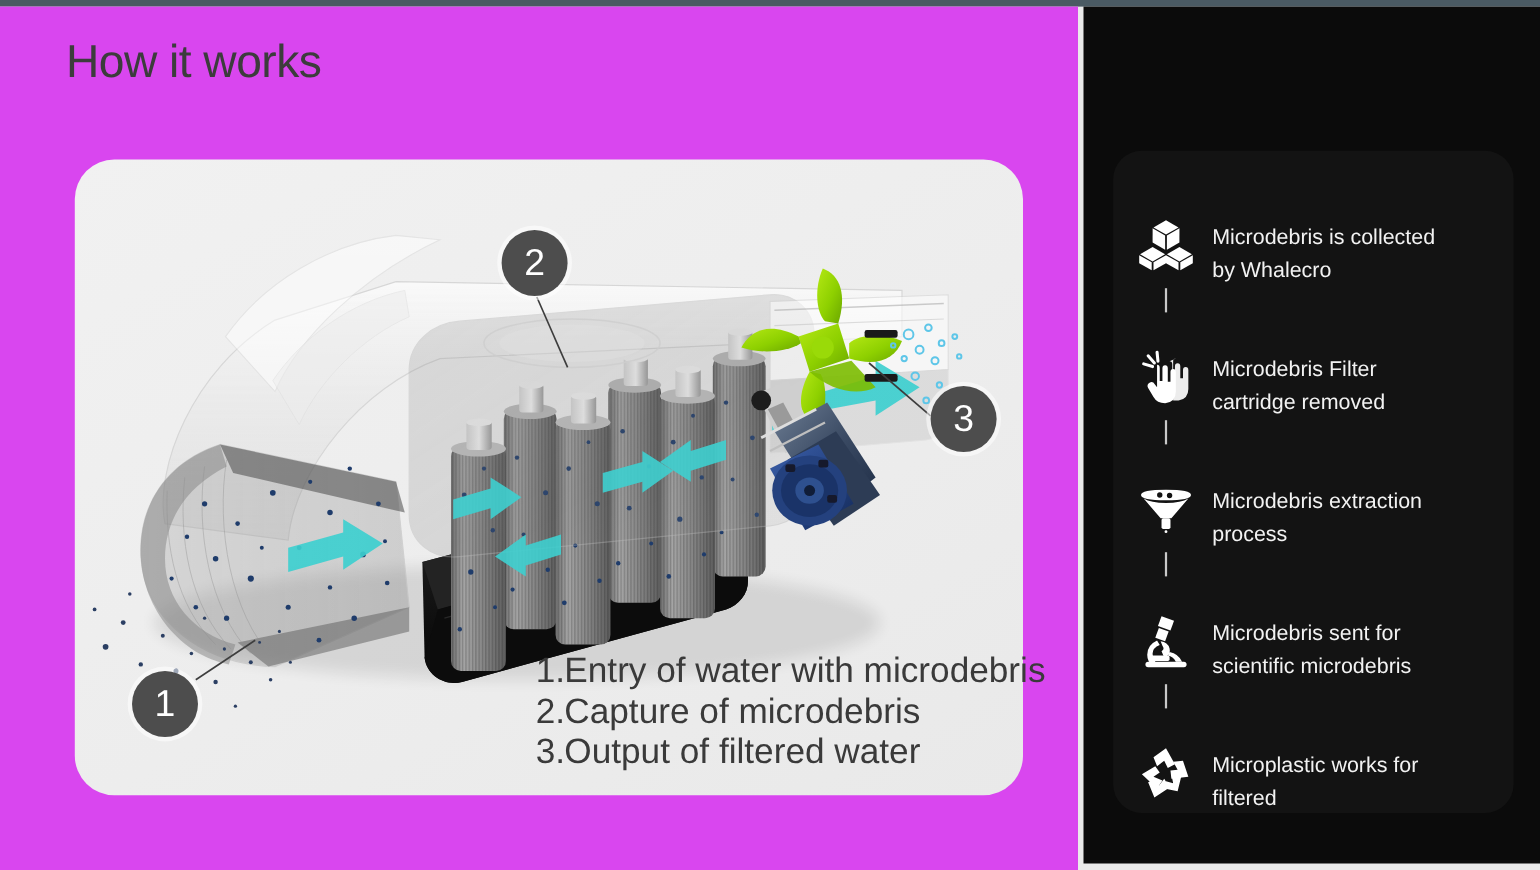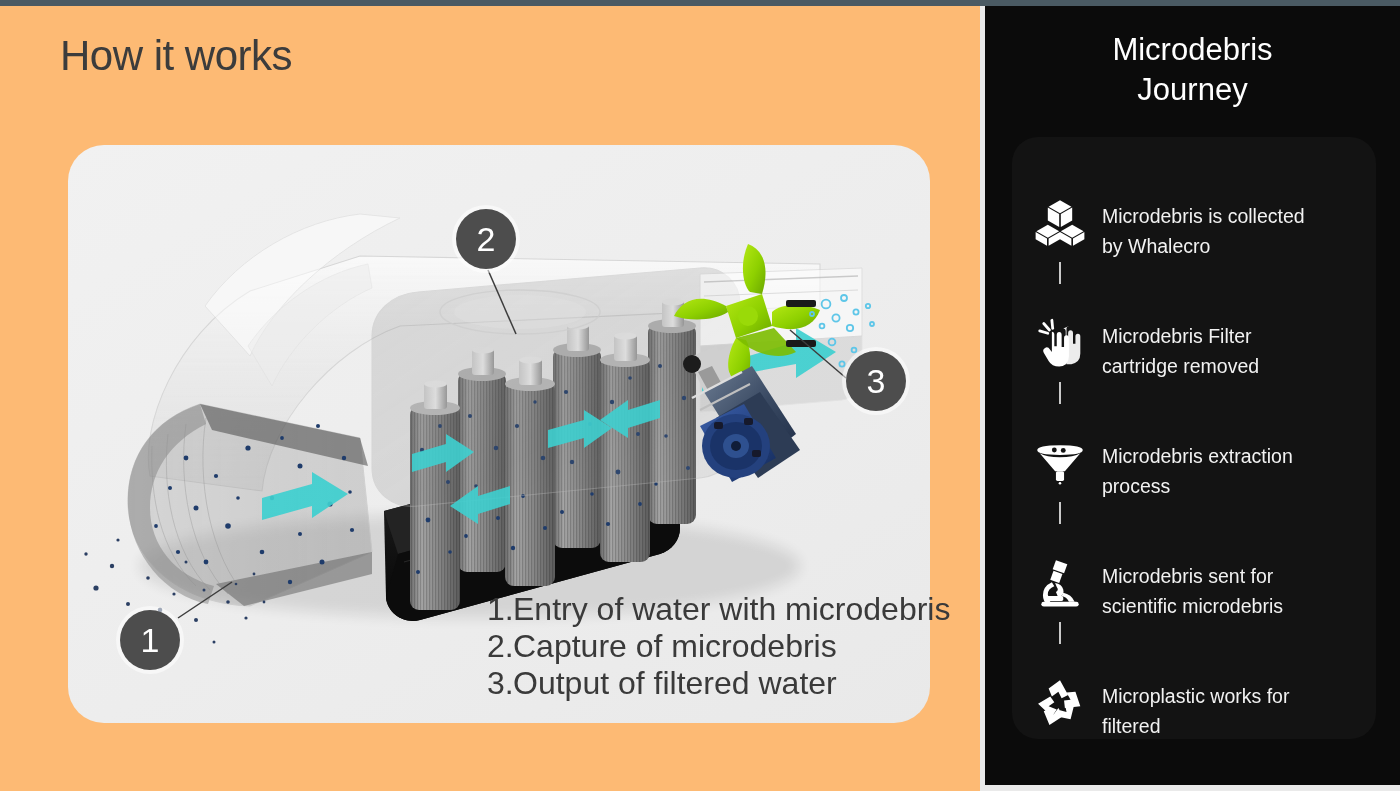--- a/index.html
+++ b/index.html
@@ -10,21 +10,21 @@
     position:relative;
   }
   
   #top-bar {
     position:absolute; left:0; top:0; width:1400px; height:6px;
     background:#4a5a63;
   }
   
   #left-panel {
     position:absolute; left:0; top:6px; width:980px; height:785px;
-    background:#fdba74;
+    background:#d946ef;
   }
   #page-title {
     position:absolute; left:60px; top:26px;
     font-size:42px; font-weight:400; color:#3c3c3c;
     letter-spacing:-0.5px;
   }
   #diagram-card {
     position:absolute; left:68px; top:139px; width:862px; height:578px;
     background:linear-gradient(150deg,#f1f1f1 0%,#ededed 55%,#e9e9e9 100%);
     border-radius:36px;
@@ -406,24 +406,20 @@
       <span class="legend-num">2.</span><span>Capture of microdebris</span>
     </div>
     <div class="legend-row">
       <span class="legend-num">3.</span><span>Output of filtered water</span>
     </div>
   </div>
 </div>
 
 <div id="right-panel">
 
-  <div id="journey-title">
-    <div>Microdebris</div>
-    <div>Journey</div>
-  </div>
 
   <div id="journey-card"></div>
 
   <div id="journey-list">
 
     <div class="journey-item">
       <span class="journey-icon">
         <svg viewBox="0 0 64 64">
           <path d="M32 4 L46 12 L32 20 L18 12 Z"></path>
           <path d="M17 13 L31 21 L31 37 L17 29 Z"></path>

